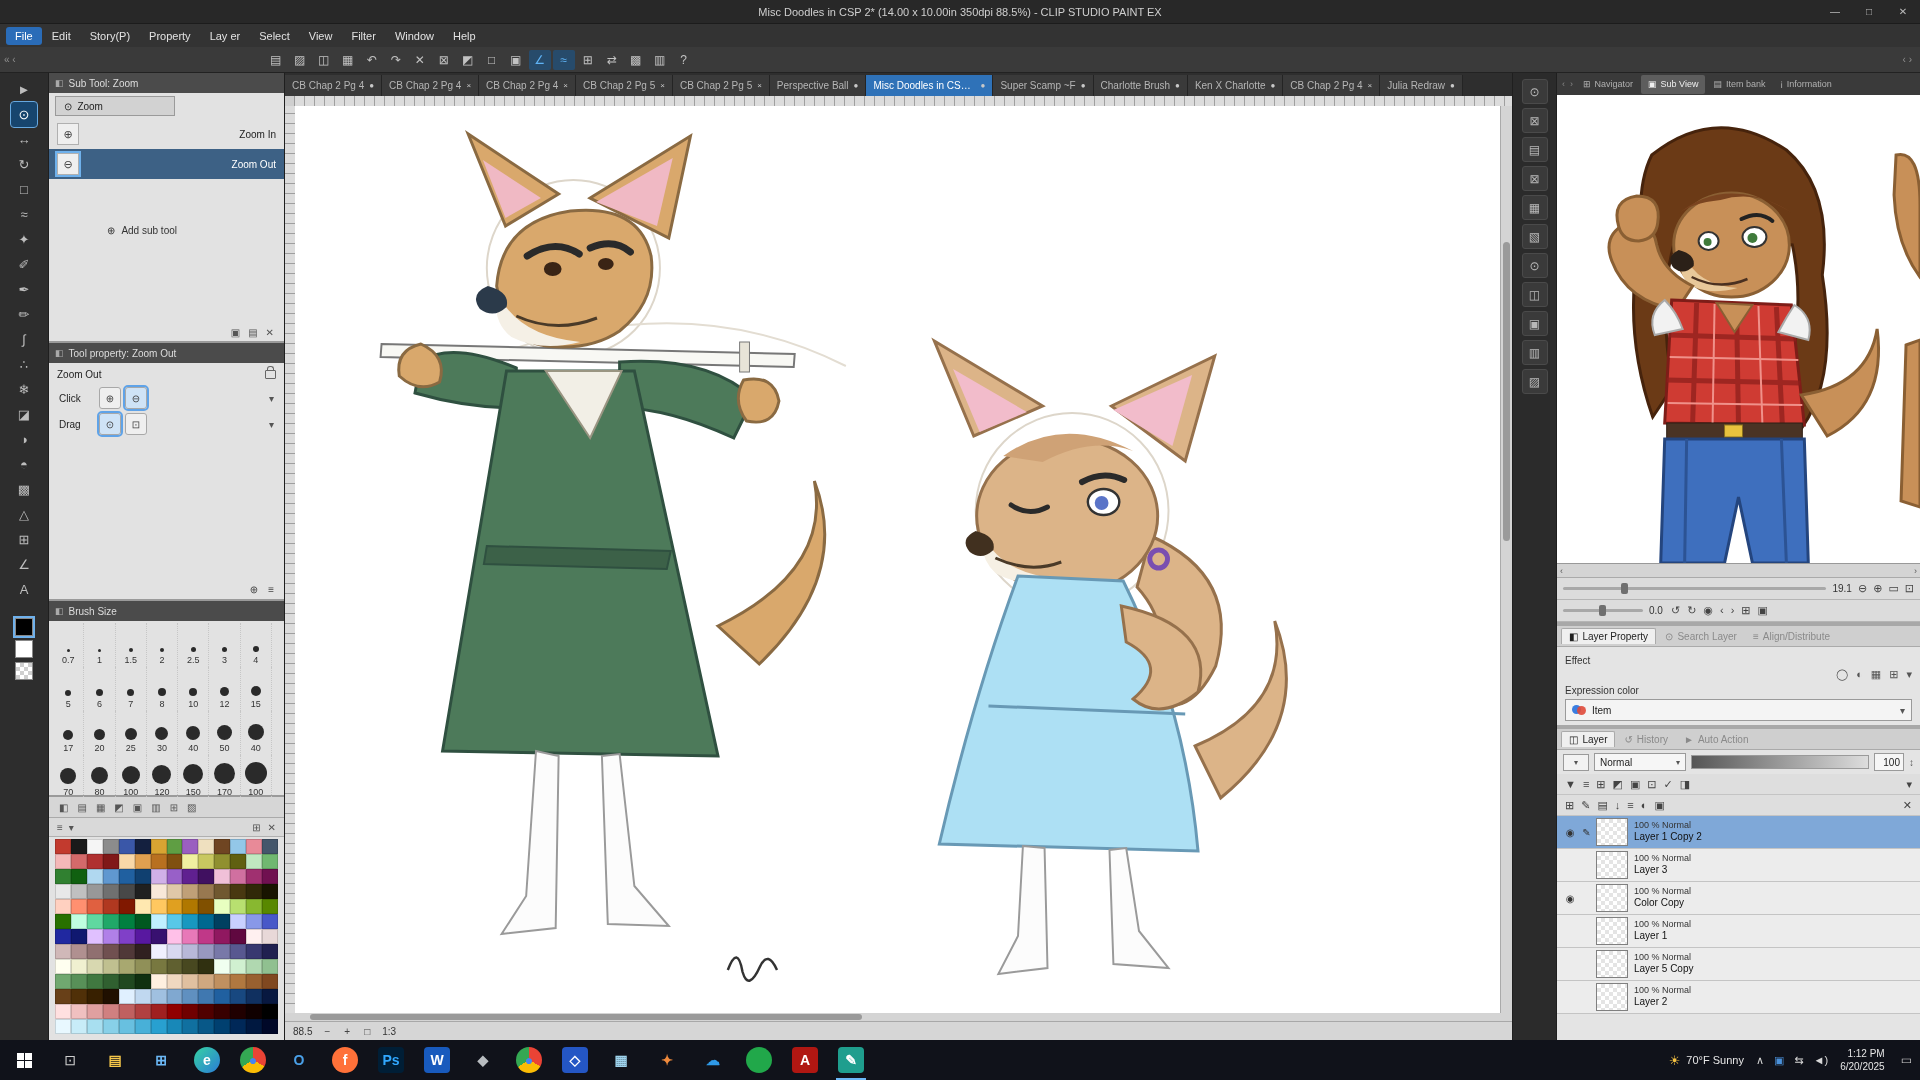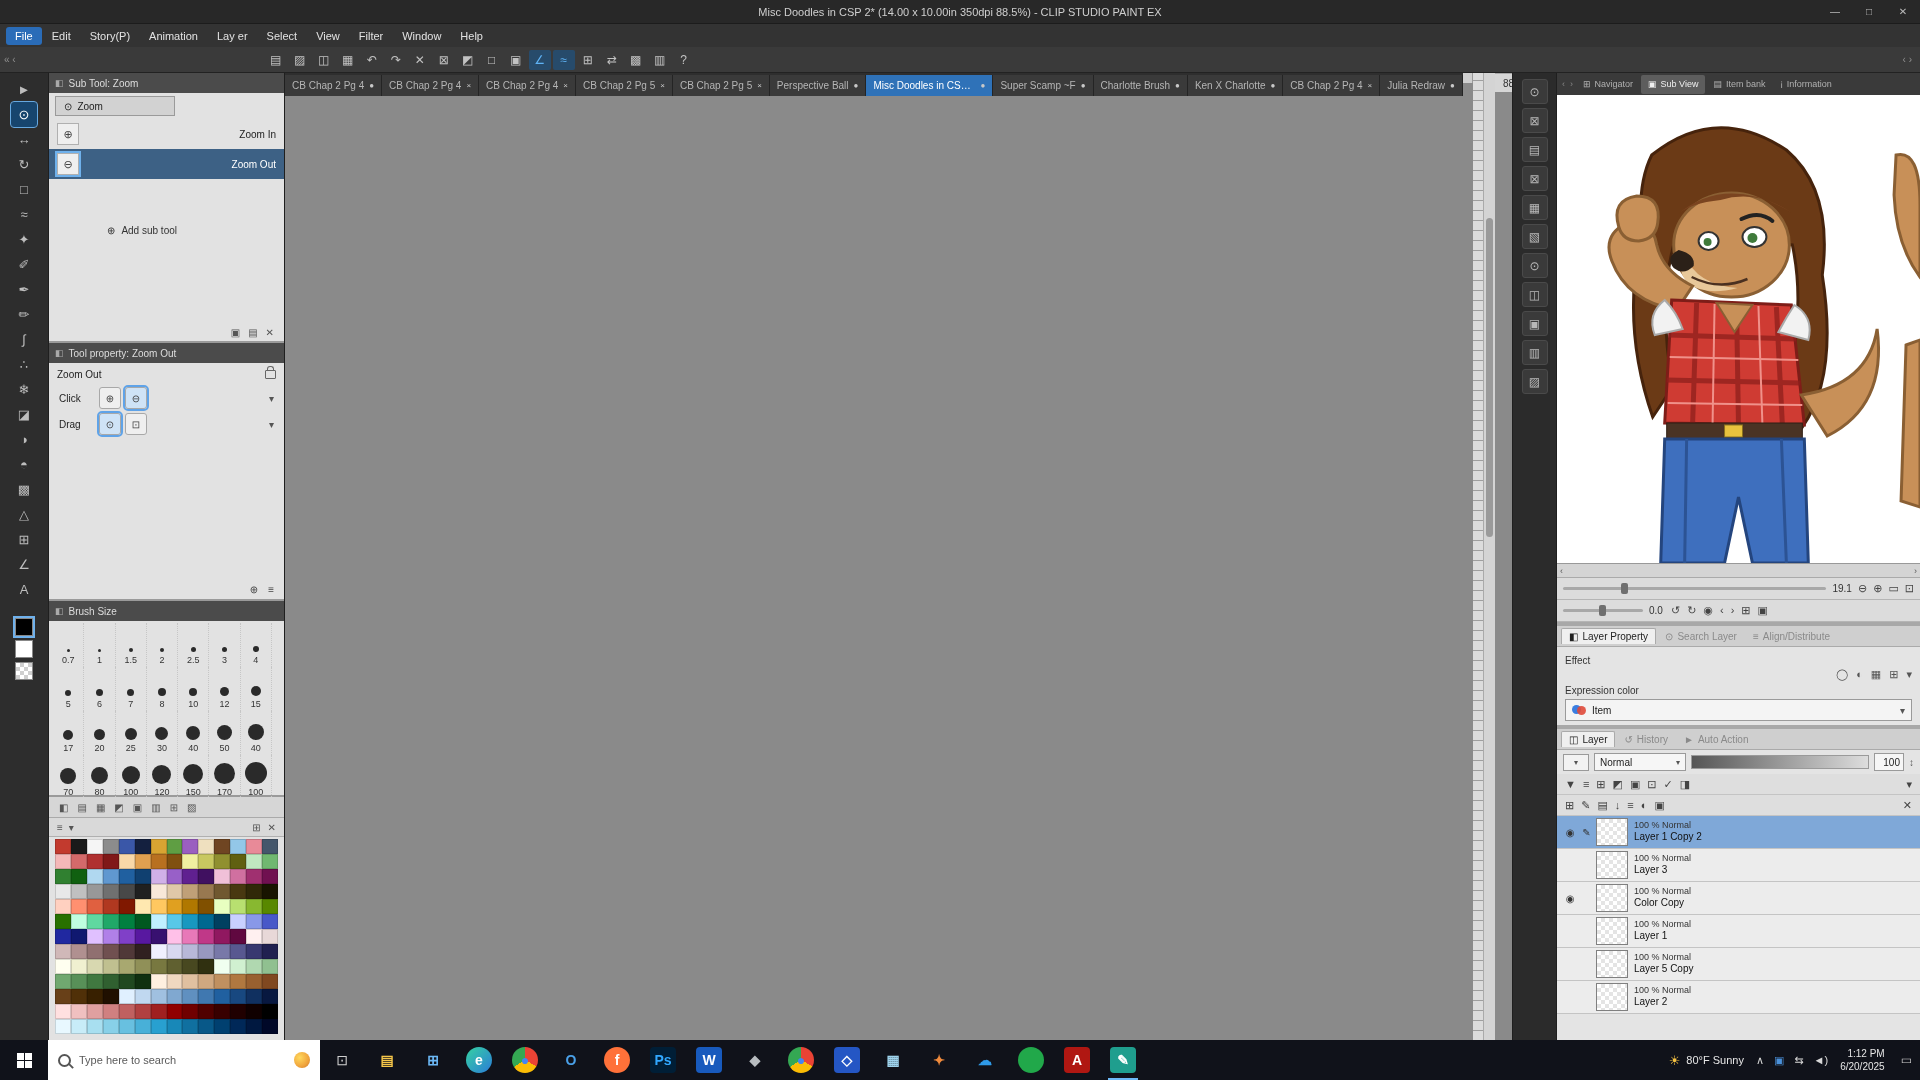--- a/index.html
+++ b/index.html
@@ -63,21 +63,21 @@
   .b-cell{height:42px;display:flex;flex-direction:column;align-items:center;justify-content:flex-end;padding-bottom:2px;border-right:1px dotted #c6c6c6;}
   .b-dot{background:#2a2a2a;border-radius:50%;aspect-ratio:1;display:block;margin-bottom:3px;}
   .b-num{font-size:9px;color:#333;}
   .dock-row{height:20px;display:flex;align-items:center;gap:9px;padding:0 10px;background:#d6d6d6;border-bottom:1px solid #aaa;color:#555;flex:none;}
   .colorset-panel{flex:1;display:flex;flex-direction:column;overflow:hidden;}
   .cs-header{height:18px;display:flex;align-items:center;gap:6px;padding:0 8px;background:#d9d9d9;border-bottom:1px solid #b0b0b0;color:#555;flex:none;}
   .cs-header .right{margin-left:auto;display:flex;gap:7px;}
   .swatch-grid{display:grid;grid-template-columns:repeat(14,1fr);grid-auto-rows:15px;padding:2px 6px;gap:0;}
   .swatch{border:1px solid rgba(0,0,0,.15);box-sizing:border-box;}
   
-  .canvascol{flex:1;display:flex;flex-direction:row;background:#8a8a8a;min-width:0;}
+  .canvascol{flex:1;display:flex;flex-direction:column;background:#8a8a8a;min-width:0;}
   .tabbar{height:23px;background:#2e2e2e;display:flex;align-items:flex-end;overflow:hidden;flex:none;}
   .doc-tab{height:21px;max-width:112px;min-width:0;flex:0 1 auto;display:flex;align-items:center;gap:5px;background:#3a3a3a;
            color:#b5b5b5;font-size:10px;padding:0 7px;border-right:1px solid #242424;white-space:nowrap;overflow:hidden;}
   .doc-tab.active{background:#2f72b8;color:#fff;}
   .doc-tab-label{overflow:hidden;text-overflow:ellipsis;}
   .doc-tab-marker{flex:none;font-size:8px;color:#c8c8c8;}
   .ruler-row{height:10px;display:flex;flex:none;}
   .ruler-corner{width:10px;background:#cfcfcf;border-right:1px solid #999;box-sizing:border-box;}
   .ruler-h{flex:1;background:repeating-linear-gradient(90deg,#dcdcdc 0 9px,#9f9f9f 9px 10px);}
   .canvas-body{flex:1;display:flex;min-height:0;}
@@ -177,21 +177,21 @@
   </div>
 
   <div class="menubar">
 
       <span class="menu-item active">File</span>
 
       <span class="menu-item">Edit</span>
 
       <span class="menu-item">Story(P)</span>
 
-      <span class="menu-item">Animation</span>
+      <span class="menu-item">Property</span>
 
       <span class="menu-item">Lay er</span>
 
       <span class="menu-item">Select</span>
 
       <span class="menu-item">View</span>
 
       <span class="menu-item">Filter</span>
 
       <span class="menu-item">Window</span>
@@ -1373,25 +1373,20 @@
 
   <div class="taskbar">
     <div class="start">
       <span class="winlogo">
           <i></i>
           <i></i>
           <i></i>
           <i></i>
         </span>
     </div>
-    <div class="searchbox">
-      <span class="mag"></span>
-      <span>Type here to search</span>
-      <span class="search-extra"></span>
-    </div>
     <div class="taskview">
       <span>⊡</span>
     </div>
     <div class="tb-apps">
 
         <div class="tb-app">
           <span class="tb-ic" style="background: transparent;">
             <span class="tb-g" style="color: rgb(246, 199, 74);">▤</span>
           </span>
         </div>
@@ -1488,21 +1483,21 @@
 
         <div class="tb-app active">
           <span class="tb-ic" style="background: rgb(31, 158, 142);">
             <span class="tb-g">✎</span>
           </span>
         </div>
       </div>
     <div class="tray">
       <span class="weather">
         <span class="sun">☀</span>
-        <span>80°F  Sunny</span>
+        <span>70°F  Sunny</span>
       </span>
       <span style="display:flex;gap:10px;align-items:center;">
 
           <span class="tray-ic">∧</span>
 
           <span class="tray-ic" style="color: rgb(74, 144, 217);">▣</span>
 
           <span class="tray-ic">⇆</span>
 
           <span class="tray-ic">◄)</span>

